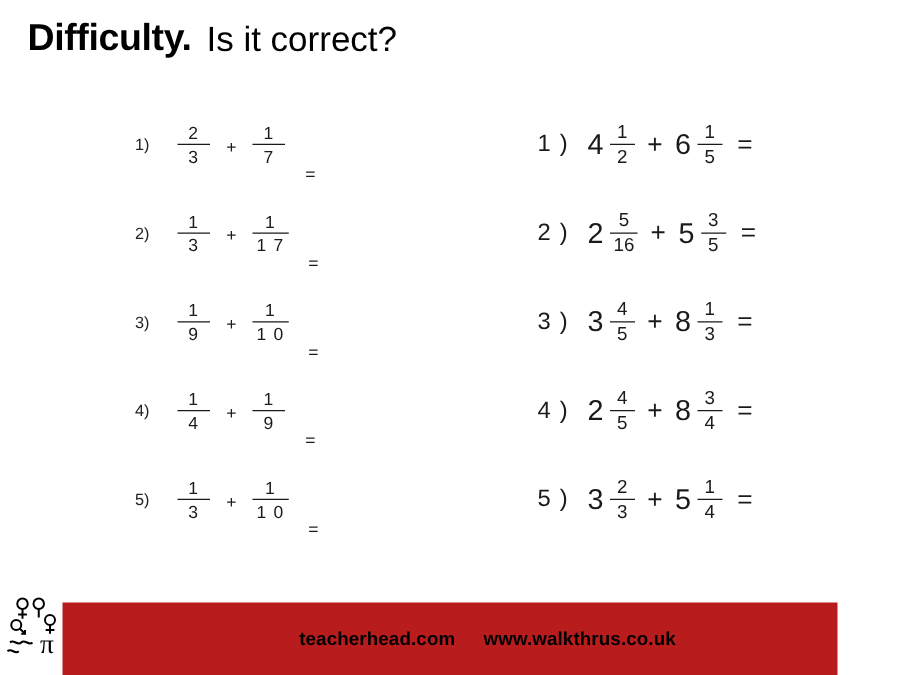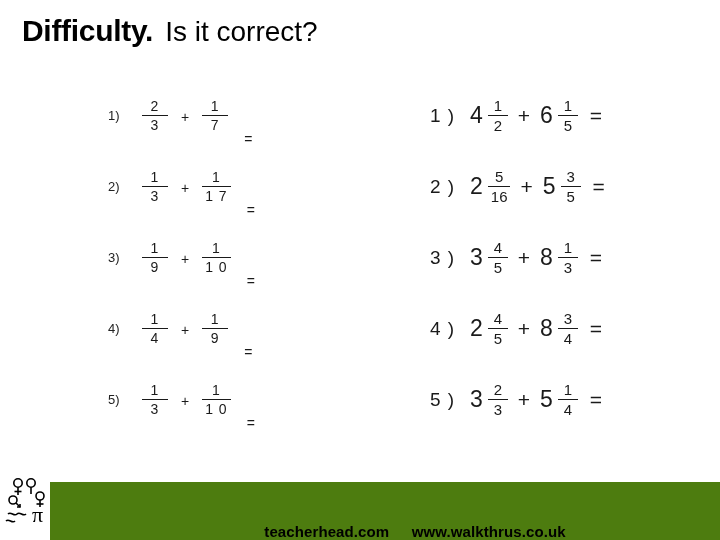--- a/index.html
+++ b/index.html
@@ -156,25 +156,25 @@
     font-size: 21px;
     color: #1a1a1a;
     margin-left: 12px;
   }
 
   
   .footer-bar {
     position: absolute;
     left: 50px;
     bottom: 0;
-    width: 670px;
+    width: 620px;
     height: 58px;
-    background: #4d7c0f;
+    background: #b91c1c;
     display: flex;
-    align-items: flex-end;
+    align-items: center;
     justify-content: center;
   }
   .footer-text {
     font-size: 15px;
     font-weight: bold;
     color: #000000;
     letter-spacing: 0.1px;
     margin-left: 60px;
   }
   .footer-sep { display: inline-block; width: 14px; }

